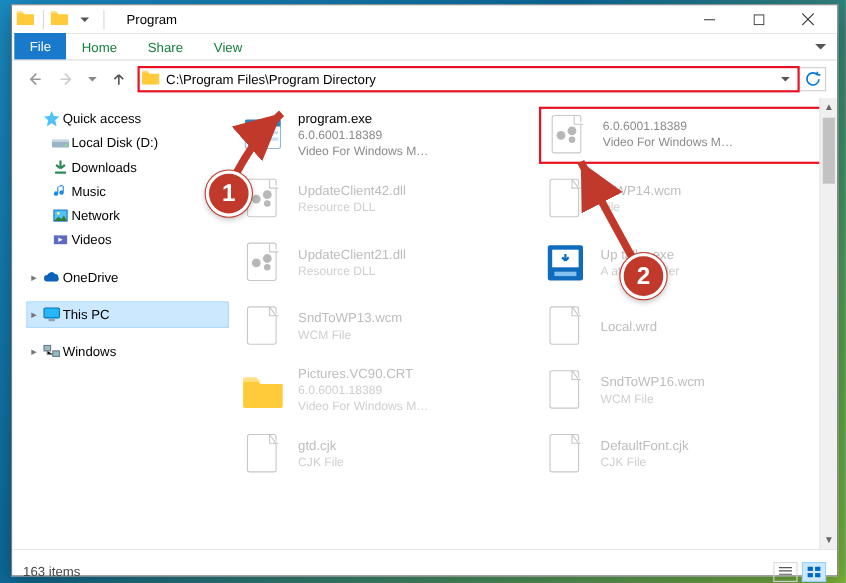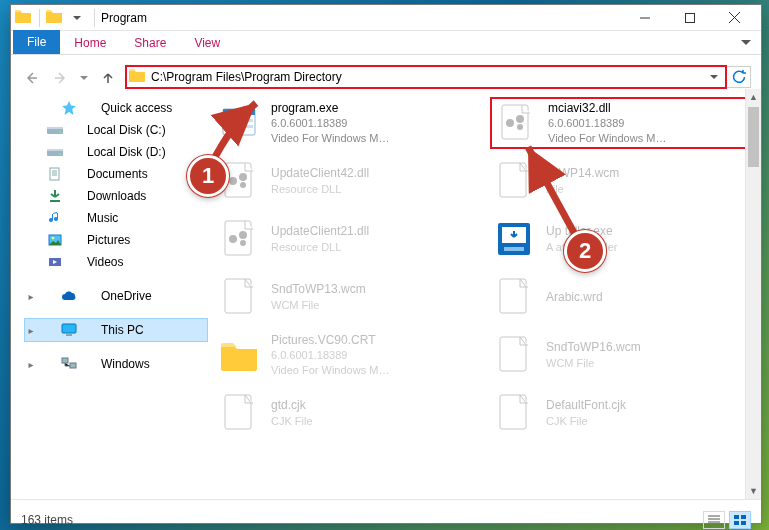--- a/index.html
+++ b/index.html
@@ -6,40 +6,40 @@
 body{background:linear-gradient(135deg,#1a8cc4 0%,#0d6b9c 40%,#7fb83a 100%);width:769px;height:530px;position:relative;overflow:hidden}
 .window{position:absolute;left:10px;top:4px;width:752px;height:520px;background:#fff;border:1px solid #7a7a7a;box-shadow:0 6px 24px rgba(0,0,0,.35)}
 .titlebar{height:26px;background:#fff;display:flex;align-items:center;padding:0 4px;border-bottom:1px solid #e5e5e5}
 .titlebar-icons{display:flex;align-items:center;gap:2px}
 .tb-ico{width:18px;height:18px;display:flex;align-items:center;justify-content:center}
 .folder-ico{display:inline-block}
 .folder-ico svg{display:block}
 .vdiv{width:1px;height:18px;background:#d8d8d8;margin:0 4px}
 .qat{display:flex;align-items:center;gap:4px}
 .qat-btn{width:18px;height:18px;display:flex;align-items:center;justify-content:center;color:#555}
-.title-text{margin-left:0;color:#000}
+.title-text{margin-left:14px;color:#000}
 .win-btns{margin-left:auto;display:flex}
 .win-btn{width:45px;height:24px;display:flex;align-items:center;justify-content:center;color:#333}
 .ribbon-tabs{height:24px;display:flex;align-items:flex-end;border-bottom:1px solid #dcdcdc;padding-left:2px}
-.tab{padding:4px 14px;color:#be185d;cursor:default}
+.tab{padding:4px 14px;color:#15803d;cursor:default}
 .tab.file{background:#1979ca;color:#fff;padding:5px 14px}
-.addrrow{height:34px;display:flex;align-items:flex-end;padding:0 10px;gap:6px}
+.addrrow{height:34px;display:flex;align-items:center;padding:0 10px;gap:6px}
 .nav-btn{width:22px;height:22px;display:flex;align-items:center;justify-content:center;color:#888}
 .nav-btn.active{color:#333}
 .addrbar{flex:1;height:24px;border:2px solid #e81123;display:flex;align-items:center;padding:0 2px;background:#fff;position:relative}
 .addrbar .folder-mini{width:18px;height:18px;margin-right:4px}
 .addrbar input{border:none;outline:none;flex:1;font-size:12px;background:transparent}
 .addr-drop{width:18px;height:20px;display:flex;align-items:center;justify-content:center;color:#555}
 .refresh-btn{width:24px;height:22px;border:1px solid #cfcfcf;border-left:none;display:flex;align-items:center;justify-content:center;color:#0078d7}
 .searchbox{width:226px;height:24px;border:1px solid #cfcfcf;display:flex;align-items:center;padding:0 6px;color:#888}
 .searchbox input{border:none;outline:none;flex:1;color:#888;background:transparent}
 .content{display:flex;height:calc(100% - 26px - 24px - 34px - 24px);position:relative}
 .sidebar{width:196px;padding:8px 0 8px 14px;border-right:none}
 .sb-group{margin-bottom:12px}
-.sb-item{display:flex;align-items:center;height:22px;gap:24px;color:#000;cursor:default}
+.sb-item{display:flex;align-items:center;height:22px;gap:2px;color:#000;cursor:default}
 .sb-item.l2{padding-left:22px}
 .sb-item.l1{padding-left:0}
 .sb-item.sel{background:#cce8ff;outline:1px solid #99d1ff}
 .sb-ico{width:16px;height:16px;display:flex;align-items:center;justify-content:center}
 .chev{width:12px;color:#777;display:inline-flex;align-items:center;justify-content:center;font-size:10px}
 .filepane{flex:1;padding:8px 4px 8px 8px;overflow:hidden;position:relative}
 .filegrid{display:grid;grid-template-columns:1fr 1fr;gap:6px 8px}
 .file-item{display:flex;align-items:center;height:52px;gap:10px;padding:2px}
 .file-item.hl{border:2px solid #e81123}
 .file-thumb{width:44px;height:44px;display:flex;align-items:center;justify-content:center}
@@ -177,40 +177,21 @@
           <span>Quick access</span>
         </div>
         <div class="sb-item l2">
             <span class="sb-ico">
               <svg width="16" height="12" viewBox="0 0 16 12">
                 <rect x="0" y="3" width="16" height="7" rx="1" fill="#9bb4c6"></rect>
                 <rect x="0" y="3" width="16" height="2" fill="#c7d7e2"></rect>
                 <circle cx="13" cy="8" r="1" fill="#7fef7f"></circle>
               </svg>
             </span>
-            <span>Local Disk (C:)</span>
-          </div>
-        <div class="sb-item l2">
-            <span class="sb-ico">
-              <svg width="16" height="12" viewBox="0 0 16 12">
-                <rect x="0" y="3" width="16" height="7" rx="1" fill="#9bb4c6"></rect>
-                <rect x="0" y="3" width="16" height="2" fill="#c7d7e2"></rect>
-                <circle cx="13" cy="8" r="1" fill="#7fef7f"></circle>
-              </svg>
-            </span>
             <span>Local Disk (D:)</span>
-          </div>
-        <div class="sb-item l2">
-            <span class="sb-ico">
-              <svg width="14" height="14" viewBox="0 0 14 14">
-                <rect x="2" y="1" width="9" height="12" fill="#fff" stroke="#8aa"></rect>
-                <path stroke="#8aa" d="M4 4h5M4 6h5M4 8h5"></path>
-              </svg>
-            </span>
-            <span>Documents</span>
           </div>
         <div class="sb-item l2">
             <span class="sb-ico">
               <svg width="14" height="14" viewBox="0 0 14 14">
                 <path fill="#2e8b57" d="M7 1v7m0 0L3 5m4 3 4-3" stroke="#2e8b57" stroke-width="2"></path>
                 <path stroke="#2e8b57" stroke-width="2" d="M2 12h10"></path>
               </svg>
             </span>
             <span>Downloads</span>
           </div>
@@ -223,21 +204,21 @@
             <span>Music</span>
           </div>
         <div class="sb-item l2">
             <span class="sb-ico">
               <svg width="14" height="14" viewBox="0 0 14 14">
                 <rect x="1" y="2" width="12" height="10" fill="#4fc3f7" stroke="#1976d2"></rect>
                 <circle cx="5" cy="5" r="1.3" fill="#fff176"></circle>
                 <path fill="#2e7d32" d="M1 12l4-4 3 2 2-3 3 5z"></path>
               </svg>
             </span>
-            <span>Pictures</span>
+            <span>Network</span>
           </div>
         <div class="sb-item l2">
             <span class="sb-ico">
               <svg width="14" height="14" viewBox="0 0 14 14">
                 <rect x="1" y="3" width="12" height="8" fill="#5c6bc0"></rect>
                 <path fill="#fff" d="M5 5v4l4-2z"></path>
               </svg>
             </span>
             <span>Videos</span>
           </div>
@@ -303,21 +284,20 @@
             <div class="file-thumb">
               <svg width="44" height="44" viewBox="0 0 44 44">
                 <rect x="8" y="4" width="26" height="34" rx="2" fill="#fff" stroke="#c7c7c7"></rect>
                 <path d="M28 4v8h8" fill="#fff" stroke="#c7c7c7"></path>
                 <circle cx="16" cy="22" r="4" fill="#b8b8b8"></circle>
                 <circle cx="26" cy="18" r="4" fill="#b8b8b8"></circle>
                 <circle cx="26" cy="26" r="3" fill="#b8b8b8"></circle>
               </svg>
             </div>
             <div class="file-meta">
-              <span class="fname">mciavi32.dll</span>
               <span class="fsub">6.0.6001.18389</span>
               <span class="fsub">Video For Windows M…</span>
             </div>
           </div>
           <div class="file-item fblur">
             <div class="file-thumb">
               <svg width="44" height="44" viewBox="0 0 44 44">
                 <rect x="8" y="4" width="26" height="34" rx="2" fill="#fff" stroke="#c7c7c7"></rect>
                 <path d="M28 4v8h8" fill="#fff" stroke="#c7c7c7"></path>
                 <circle cx="16" cy="22" r="4" fill="#b8b8b8"></circle>
@@ -387,21 +367,21 @@
           </div>
           <div class="file-item fblur">
             <div class="file-thumb">
               <svg width="44" height="44" viewBox="0 0 44 44">
                 <rect x="8" y="4" width="26" height="34" rx="2" fill="#fff" stroke="#c7c7c7"></rect>
                 <path d="M28 4v8h8" fill="#fff" stroke="#c7c7c7"></path>
                 <path d="M28 4l6 8" stroke="#c7c7c7"></path>
               </svg>
             </div>
             <div class="file-meta">
-              <span class="fname">Arabic.wrd</span>
+              <span class="fname">Local.wrd</span>
             </div>
           </div>
           <div class="file-item fblur">
             <div class="file-thumb">
               <svg width="44" height="44" viewBox="0 0 44 44">
                 <path fill="#ffcb3b" d="M4 12h12l4 4h20v20a2 2 0 0 1-2 2H6a2 2 0 0 1-2-2z"></path>
                 <path fill="#ffe083" d="M4 12a2 2 0 0 1 2-2h10l4 4H4z"></path>
               </svg>
             </div>
             <div class="file-meta">

